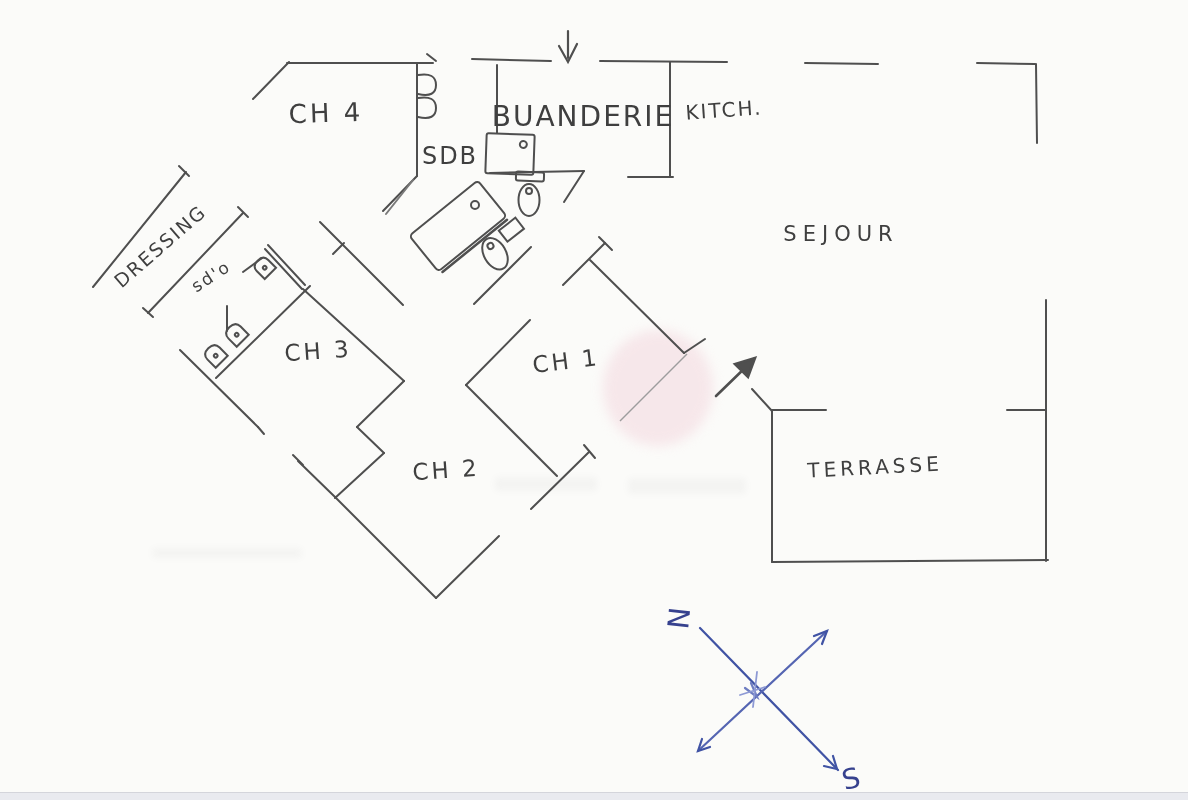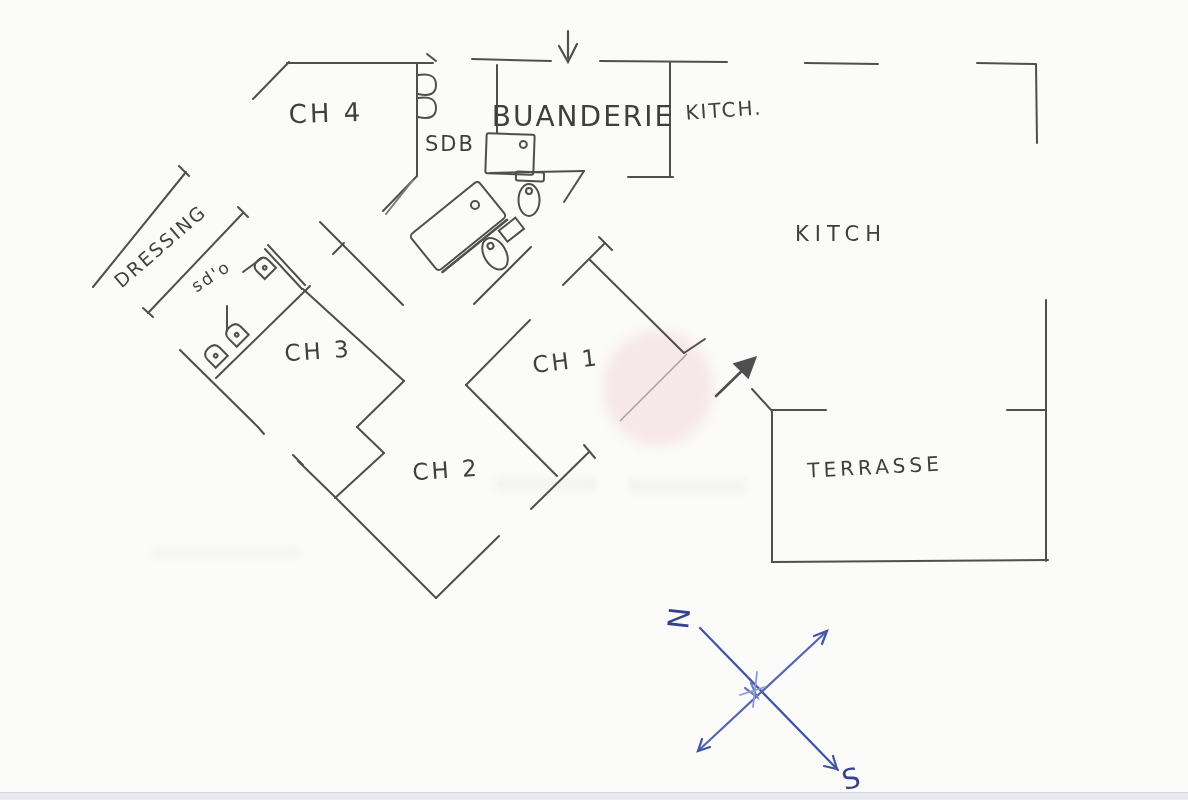--- a/index.html
+++ b/index.html
@@ -164,24 +164,24 @@
       <path d="M824,766 L837,769 L833,756"></path>
       <path d="M814,636 L827,631 L822,644"></path>
       <path d="M710,747 L698,751 L702,739"></path>
       <path d="M745,688 L757,697 L751,683" stroke="#6d7cc0"></path>
       <line x1="740" y1="695" x2="765" y2="687" stroke="#8d99d4" stroke-width="1.8"></line>
       <line x1="753" y1="707" x2="757" y2="672" stroke="#8d99d4" stroke-width="1.8"></line>
     </g>
   </svg>
 
   <div class="lbl room" style="left:326px;top:113px;transform:translate(-50%,-50%) rotate(-2deg);font-size:26px;">CH 4</div>
-  <div class="lbl small" style="left:450px;top:144px;font-size:21px;">SDB</div>
+  <div class="lbl small" style="left:450px;top:156px;font-size:24px;">SDB</div>
   <div class="lbl small" style="left:583px;top:116px;font-size:28px;">BUANDERIE</div>
   <div class="lbl small" style="left:724px;top:110px;transform:translate(-50%,-50%) rotate(-4deg);font-size:20px;">KITCH.</div>
-  <div class="lbl room" style="left:841px;top:234px;font-size:21px;letter-spacing:6px;">KITCH</div>
+  <div class="lbl room" style="left:841px;top:234px;font-size:21px;letter-spacing:6px;">SEJOUR</div>
   <div class="lbl small" style="left:160px;top:246px;transform:translate(-50%,-50%) rotate(-41deg);font-size:19px;">DRESSING</div>
   <div class="lbl small" style="left:211px;top:276px;transform:translate(-50%,-50%) rotate(-33deg);font-size:17px;">sd'o</div>
   <div class="lbl room" style="left:318px;top:351px;transform:translate(-50%,-50%) rotate(-4deg);">CH 3</div>
   <div class="lbl room" style="left:566px;top:361px;transform:translate(-50%,-50%) rotate(-7deg);">CH 1</div>
   <div class="lbl room" style="left:446px;top:470px;transform:translate(-50%,-50%) rotate(-4deg);">CH 2</div>
   <div class="lbl small" style="left:875px;top:467px;transform:translate(-50%,-50%) rotate(-3deg);font-size:20px;letter-spacing:4px;">TERRASSE</div>
 
   <div class="lbl blue" style="left:678px;top:618px;transform:translate(-50%,-50%) rotate(96deg);font-size:29px;">N</div>
   <div class="lbl blue" style="left:851px;top:779px;transform:translate(-50%,-50%) rotate(-14deg);font-size:28px;">S</div>
 

